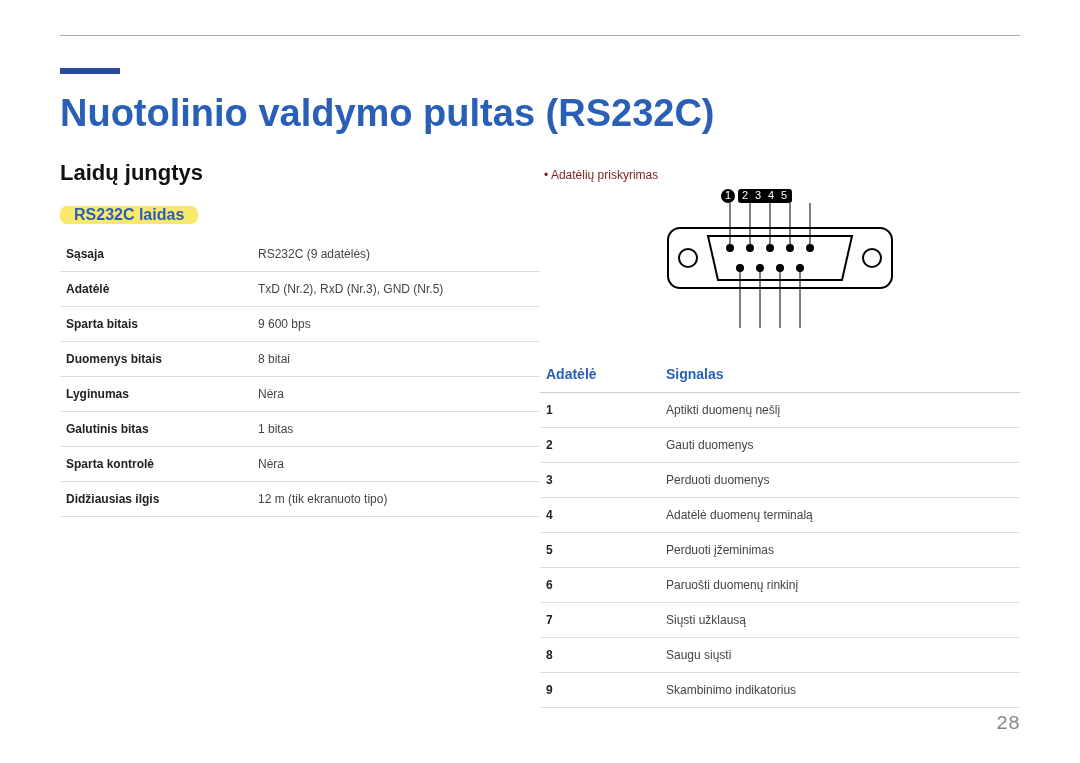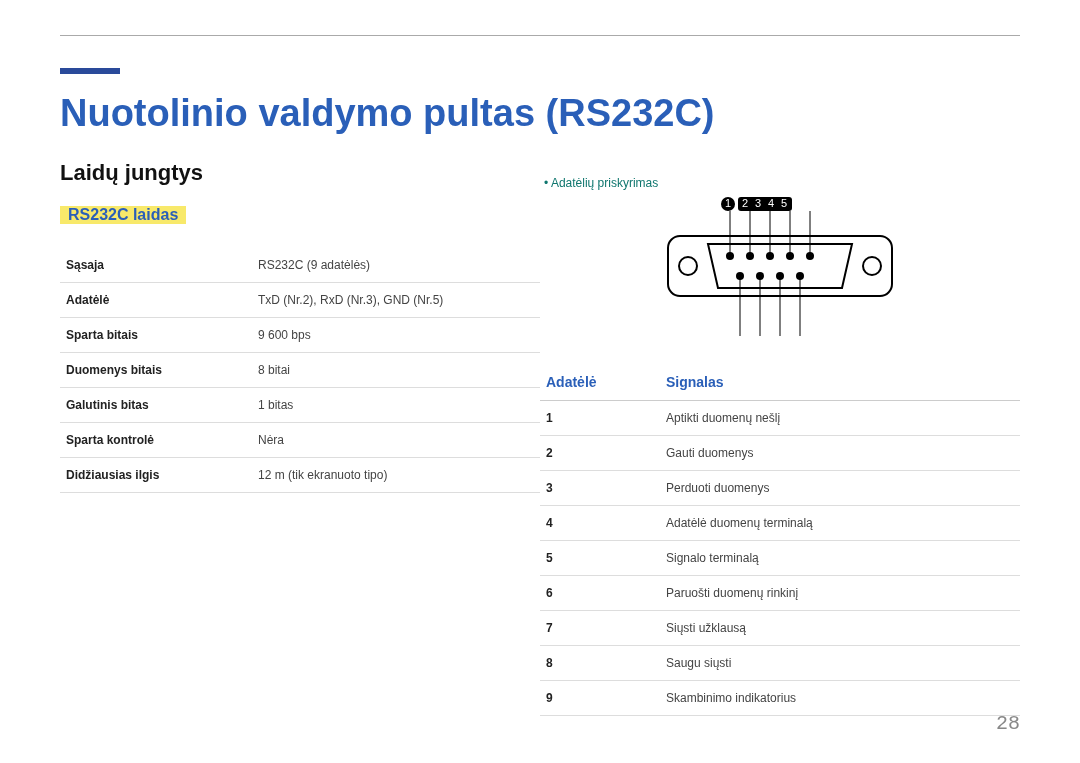--- a/index.html
+++ b/index.html
@@ -47,41 +47,42 @@
   .section-h {
     font-size: 22px;
     font-weight: bold;
     color: #111;
     margin-bottom: 20px;
   }
   .sub-h {
     font-size: 16px;
     font-weight: bold;
     color: #2a5fb8;
-    margin-bottom: 24px;
+    margin-bottom: 13px;
     display: inline-block;
     background: #f8e96a;
-    padding: 0 8px;
+    padding: 0 14px;
+    border-radius: 7px;
   }
   .spec-table, .pin-table {
     width: 100%;
     border-collapse: collapse;
     font-size: 12px;
   }
   .spec-table td {
     padding: 10px 6px;
     border-bottom: 1px solid #ddd;
     vertical-align: middle;
     color: #444;
   }
   .spec-table td:first-child { font-weight: bold; width: 40%; color:#222;}
   .bullet-line {
     font-size: 12px;
-    color: #0f766e;
-    margin: 16px 0 6px 4px;
+    color: #7f1d1d;
+    margin: 8px 0 6px 4px;
   }
   .bullet-line::before { content: "• "; }
   .connector-svg {
     display: block;
     margin: 4px auto 18px auto;
   }
   .pin-table th {
     text-align: left;
     font-size: 14px;
     color: #2a5fb8;
@@ -129,20 +130,24 @@
             <td>Adatėlė</td>
             <td>TxD (Nr.2), RxD (Nr.3), GND (Nr.5)</td>
           </tr>
         <tr>
             <td>Sparta bitais</td>
             <td>9 600 bps</td>
           </tr>
         <tr>
             <td>Duomenys bitais</td>
             <td>8 bitai</td>
+          </tr>
+        <tr>
+            <td>Lyginumas</td>
+            <td>Nėra</td>
           </tr>
         <tr>
             <td>Galutinis bitas</td>
             <td>1 bitas</td>
           </tr>
         <tr>
             <td>Sparta kontrolė</td>
             <td>Nėra</td>
           </tr>
         <tr>
@@ -215,21 +220,21 @@
         <tr>
             <td>3</td>
             <td>Perduoti duomenys</td>
           </tr>
         <tr>
             <td>4</td>
             <td>Adatėlė duomenų terminalą</td>
           </tr>
         <tr>
             <td>5</td>
-            <td>Signalo terminalą</td>
+            <td>Perduoti įžeminimas</td>
           </tr>
         <tr>
             <td>6</td>
             <td>Paruošti duomenų rinkinį</td>
           </tr>
         <tr>
             <td>7</td>
             <td>Siųsti užklausą</td>
           </tr>
         <tr>

